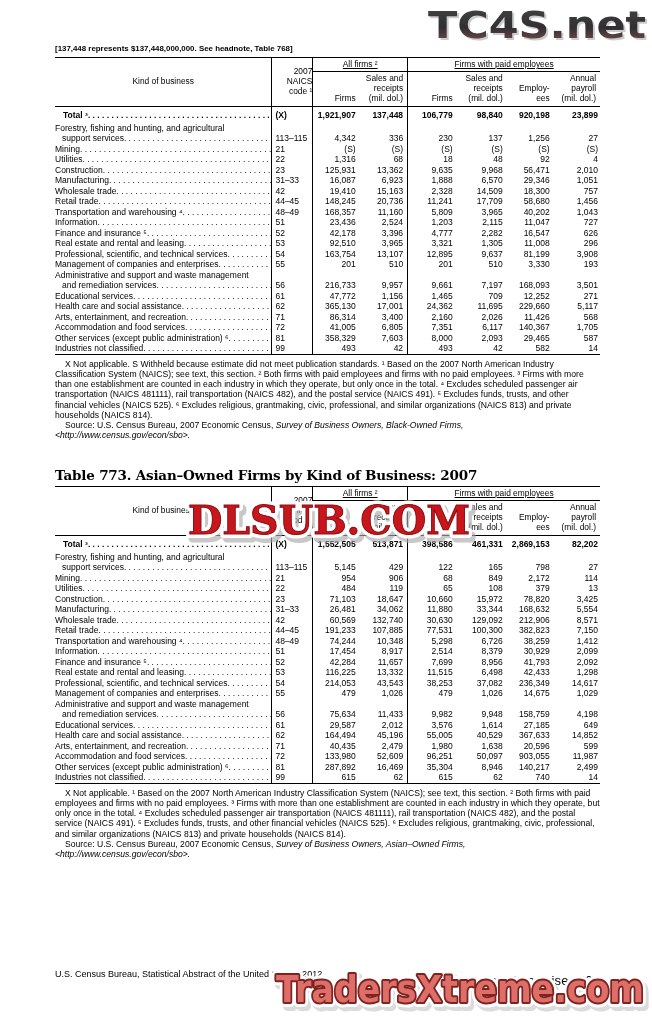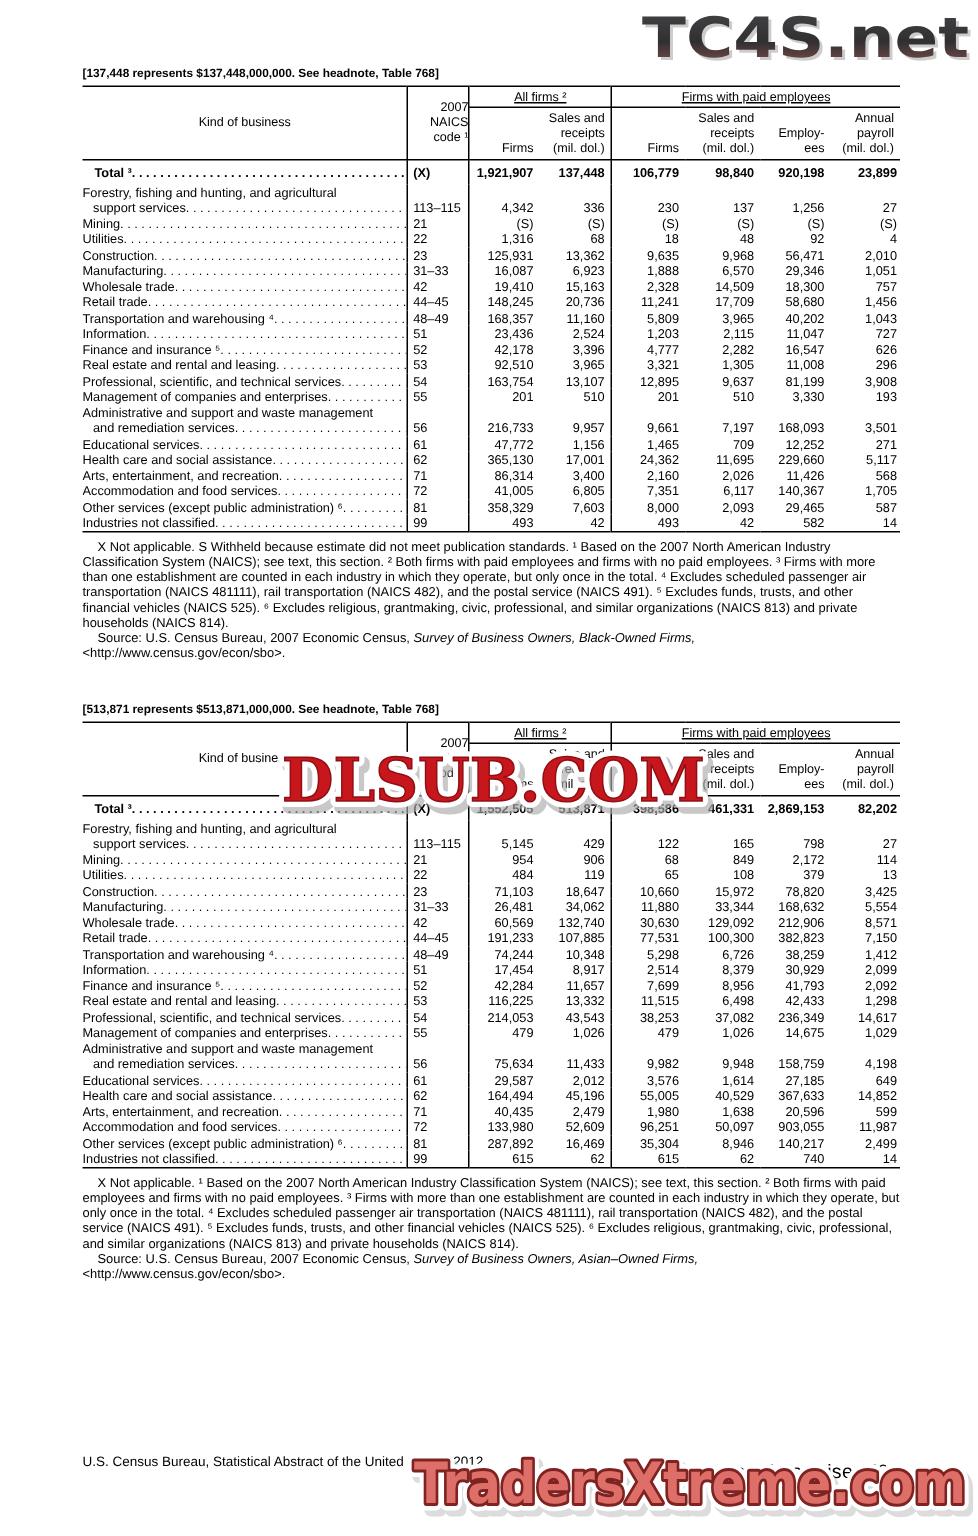--- a/index.html
+++ b/index.html
@@ -32,21 +32,21 @@
   tr.total td{font-weight:bold;padding-top:2.5px;padding-bottom:2.5px;}
   tr.total .lline{padding-left:8px;}
   .lline{display:block;}
   .lline.cont{padding-left:7px;text-align:center;}
   .lline.leader{display:flex;}
   .lline.leader .t{white-space:nowrap;flex:0 0 auto;}
   .dots{flex:1 1 auto;overflow:hidden;white-space:nowrap;color:#000;}
   .dots::after{content:" . . . . . . . . . . . . . . . . . . . . . . . . . . . . . . . . . . . . . . . . . . . . . . . . . . . . . . . . . . . . . . . . . . . .";}
   .fn{font-size:8.6px;line-height:10.2px;margin:4px 0 0 0;text-indent:10px;text-align:left;}
   .fn.src{margin-top:0;}
-  .fn.tail{margin-top:0;text-indent:0;}
+  .fn.tail{margin-top:0;text-indent:0;font-style:italic;}
   .footer-left{position:absolute;left:55px;top:969px;font-size:9px;}
   .footer-right{position:absolute;right:52px;top:973px;font-size:13px;letter-spacing:0.2px;}
   .footer-right .num{margin-left:9px;}
   .wm{position:absolute;pointer-events:none;}
   #wm-top{left:424px;top:0px;}
   #wm-mid{left:178px;top:489px;}
   #wm-bot{left:266px;top:959px;}
 </style>
 </head>
 <body>
@@ -408,21 +408,21 @@
           <td class="num">14</td>
         </tr>
       </tbody>
   </table>
   <p class="fn">X Not applicable. S Withheld because estimate did not meet publication standards. ¹ Based on the 2007 North American Industry Classification System (NAICS); see text, this section. ² Both firms with paid employees and firms with no paid employees. ³ Firms with more than one establishment are counted in each industry in which they operate, but only once in the total. ⁴ Excludes scheduled passenger air transportation (NAICS 481111), rail transportation (NAICS 482), and the postal service (NAICS 491). ⁵ Excludes funds, trusts, and other financial vehicles (NAICS 525). ⁶ Excludes religious, grantmaking, civic, professional, and similar organizations (NAICS 813) and private households (NAICS 814).</p>
   <p class="fn src"><span>Source: U.S. Census Bureau, 2007 Economic Census, </span><i>Survey of Business Owners, Black-Owned Firms,</i></p>
   <p class="fn tail">&lt;http://www.census.gov/econ/sbo&gt;.</p>
 </section>
 
 <section class="tblock" style="top:468px;">
-  <div class="headnote">[513,871 represents $513,871,000,000. See headnote, Table 768]</div>
+  <h1 class="ttitle">Table 773. Asian–Owned Firms by Kind of Business: 2007</h1>
   <table class="stat">
     <colgroup>
       <col style="width:39.8%">
         <col style="width:7.5%">
         <col style="width:8.6%">
         <col style="width:8.8%">
       <col style="width:9.0%">
         <col style="width:9.2%">
         <col style="width:8.6%">
         <col style="width:8.5%">

